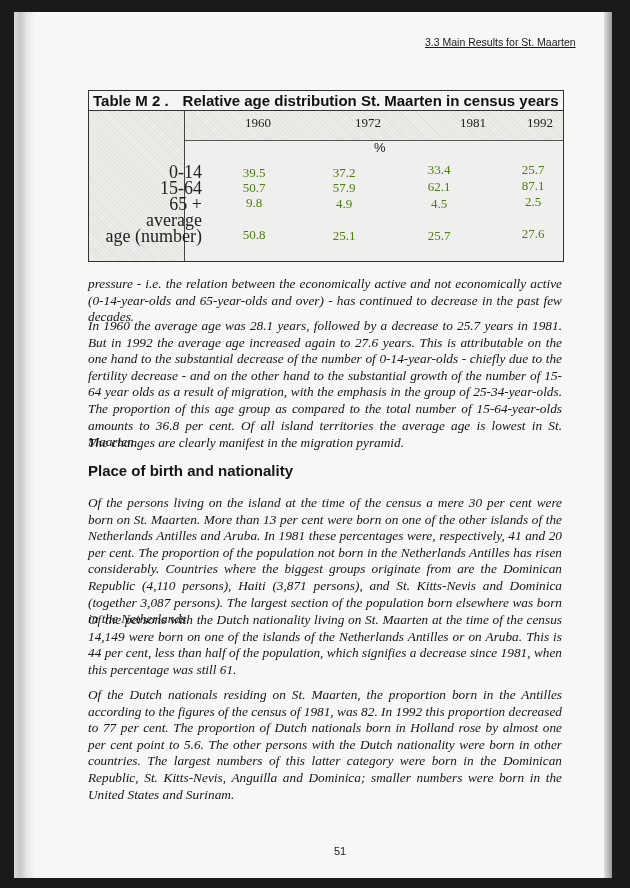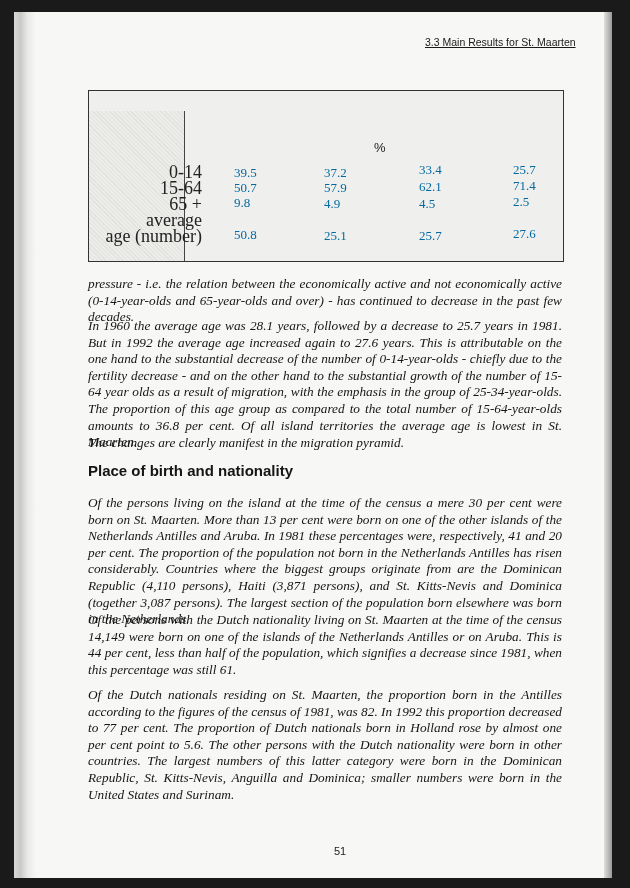--- a/index.html
+++ b/index.html
@@ -46,21 +46,21 @@
       border-right: 1px solid #444;
     }
     .head-row {
       position: absolute; left: 96px; right: 0; top: 20px; height: 29px;
       background: repeating-linear-gradient(45deg, #e2e2e0 0 1px, #ecece9 1px 3px);
       border-bottom: 1px solid #555;
     }
     .yr { position: absolute; top: 4px; font-size: 13px; color: #222; }
     .unit { position: absolute; left: 285px; top: 49px; font-size: 13px; font-family: "Liberation Sans", sans-serif; color:#222; }
     .row-label { position: absolute; right: 361px; font-size: 18px; color: #222; text-align: center; white-space: nowrap; }
-    .cell { position: absolute; font-size: 13px; color: #0369a1; text-align: left; width: 40px; }
+    .cell { position: absolute; font-size: 13px; color: #4d7c0f; text-align: center; width: 40px; }
     .body-text {
       position: absolute; left: 88px; width: 474px;
       font-size: 13.3px; line-height: 16.6px; color: #151515; text-align: justify;
     }
     .body-text p { margin: 0; font-style: italic; }
     .section-heading {
       position: absolute; left: 88px; top: 462px;
       font-family: "Liberation Sans", sans-serif; font-weight: bold;
       font-size: 15px; color: #151515;
     }
@@ -73,38 +73,47 @@
 <body>
 
 <div class="page">
   <div class="page-shadow-left"></div>
   <div class="page-edge-right"></div>
 </div>
 
 <div class="running-head">3.3  Main Results for St. Maarten</div>
 
 <div class="table-box">
+  <div class="table-title">
+    <span class="t-label">Table M 2 .</span><span>Relative age distribution St. Maarten in census years</span>
+  </div>
   <div class="stub-col"></div>
+  <div class="head-row">
+    <span class="yr" style="left:60px">1960</span>
+    <span class="yr" style="left:170px">1972</span>
+    <span class="yr" style="left:275px">1981</span>
+    <span class="yr" style="left:342px">1992</span>
+  </div>
   <span class="unit">%</span>
 
   <span class="row-label" style="top:71px">0-14</span>
   <span class="row-label" style="top:87px">15-64</span>
   <span class="row-label" style="top:103px">65 +</span>
   <span class="row-label" style="top:119px">average</span>
   <span class="row-label" style="top:135px">age  (number)</span>
 
   <span class="cell" style="left:145px;top:74px">39.5</span>
   <span class="cell" style="left:235px;top:74px">37.2</span>
   <span class="cell" style="left:330px;top:71px">33.4</span>
   <span class="cell" style="left:424px;top:71px">25.7</span>
 
   <span class="cell" style="left:145px;top:89px">50.7</span>
   <span class="cell" style="left:235px;top:89px">57.9</span>
   <span class="cell" style="left:330px;top:88px">62.1</span>
-  <span class="cell" style="left:424px;top:87px">71.4</span>
+  <span class="cell" style="left:424px;top:87px">87.1</span>
 
   <span class="cell" style="left:145px;top:104px">9.8</span>
   <span class="cell" style="left:235px;top:105px">4.9</span>
   <span class="cell" style="left:330px;top:105px">4.5</span>
   <span class="cell" style="left:424px;top:103px">2.5</span>
 
   <span class="cell" style="left:145px;top:136px">50.8</span>
   <span class="cell" style="left:235px;top:137px">25.1</span>
   <span class="cell" style="left:330px;top:137px">25.7</span>
   <span class="cell" style="left:424px;top:135px">27.6</span>

